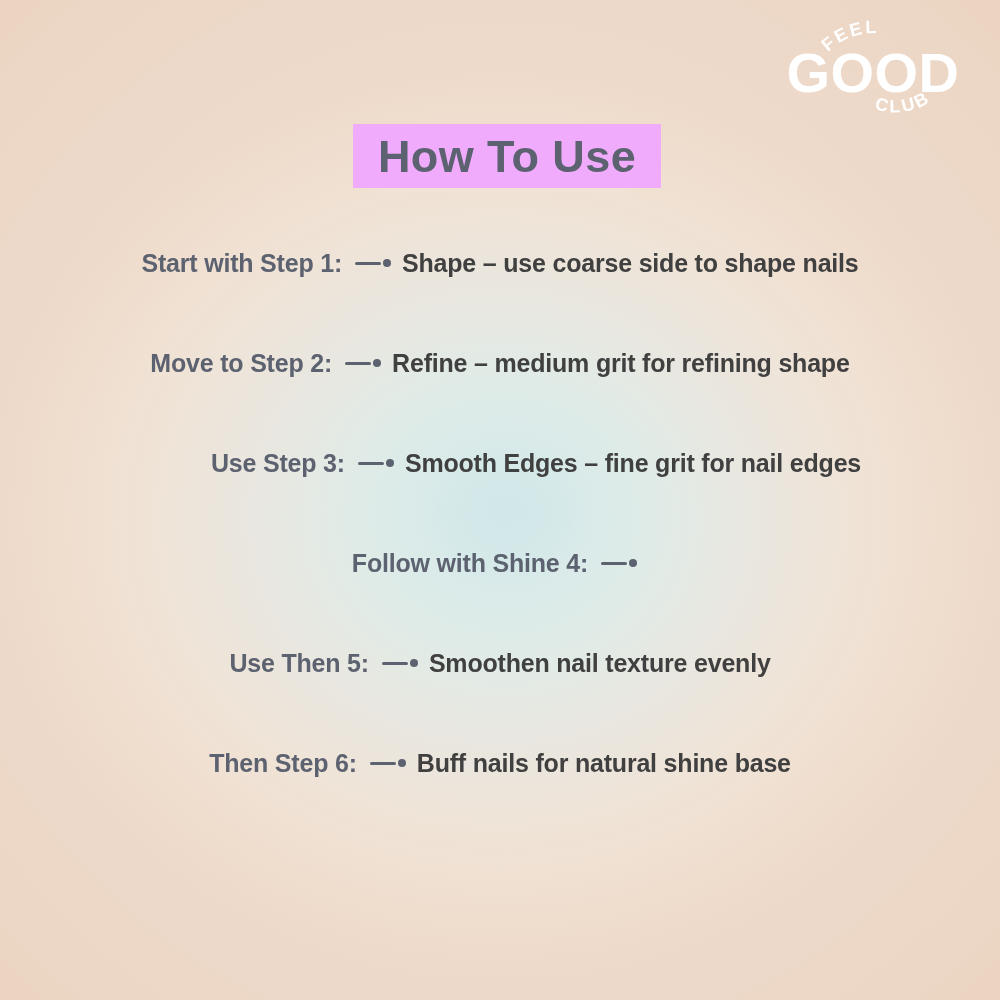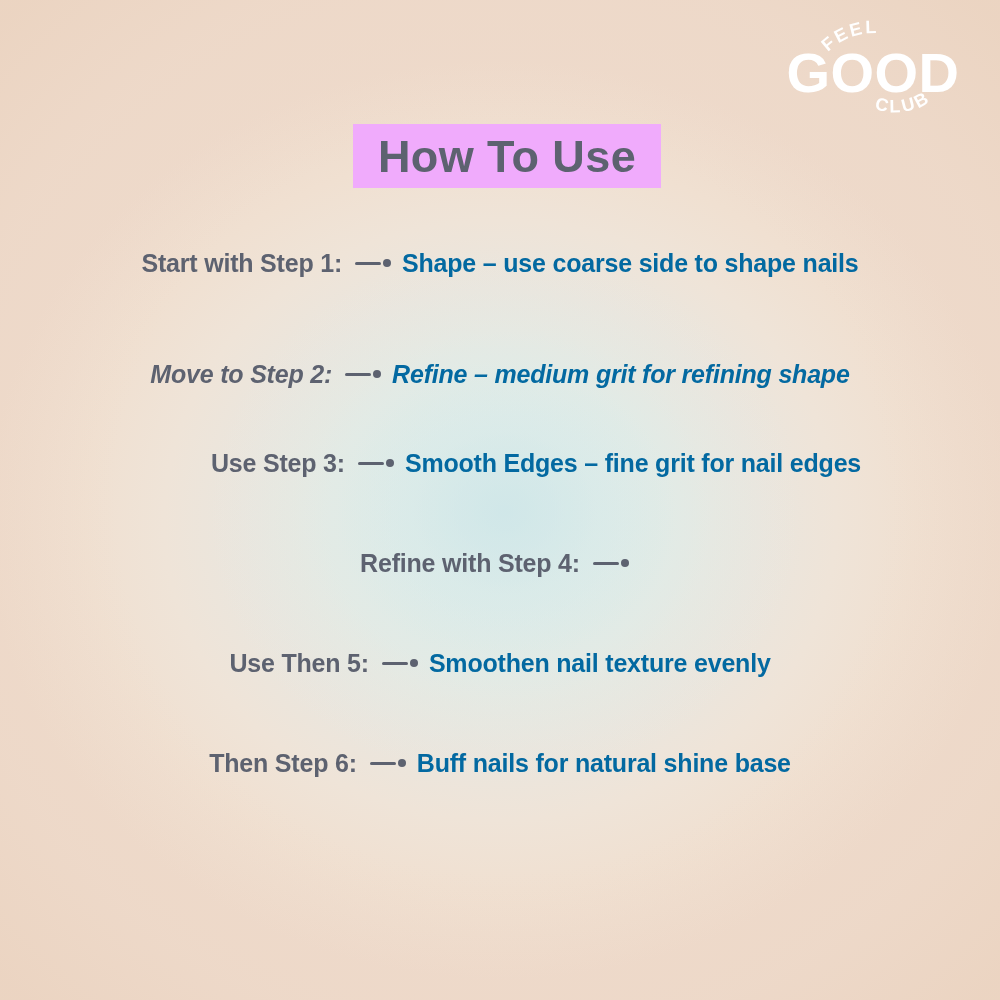--- a/index.html
+++ b/index.html
@@ -136,21 +136,21 @@
     display: block;
     width: 8px;
     height: 8px;
     border-radius: 50%;
     background: #5D6270;
     margin-left: 2px;
   }
   .step-desc {
     font-size: 25px;
     font-weight: bold;
-    color: #0369a1;
+    color: #404040;
     letter-spacing: -0.2px;
   }
 </style>
 </head>
 <body>
 
 <div id="poster">
 
   <div class="glow-layer glow-a"></div>
   <div class="glow-layer glow-b"></div>
@@ -184,40 +184,40 @@
 
     <div class="step-row" style="top:0px;">
       <span class="step-lead">Start with Step 1:</span>
       <span class="arrow">
           <span class="bar"></span>
           <span class="dot"></span>
         </span>
       <span class="step-desc">Shape – use coarse side to shape nails</span>
     </div>
 
-    <div class="step-row" style="top:111px;font-style:italic;">
+    <div class="step-row" style="top:100px;">
       <span class="step-lead">Move to Step 2:</span>
       <span class="arrow">
           <span class="bar"></span>
           <span class="dot"></span>
         </span>
       <span class="step-desc">Refine – medium grit for refining shape</span>
     </div>
 
     <div class="step-row" style="top:200px;padding-left:36px;">
       <span class="step-lead">Use Step 3:</span>
       <span class="arrow">
           <span class="bar"></span>
           <span class="dot"></span>
         </span>
       <span class="step-desc">Smooth Edges – fine grit for nail edges</span>
     </div>
 
     <div class="step-row" style="top:300px;">
-      <span class="step-lead">Refine with Step 4:</span>
+      <span class="step-lead">Follow with Shine 4:</span>
       <span class="arrow">
           <span class="bar"></span>
           <span class="dot"></span>
         </span>
     </div>
 
     <div class="step-row" style="top:400px;">
       <span class="step-lead">Use Then 5:</span>
       <span class="arrow">
           <span class="bar"></span>

